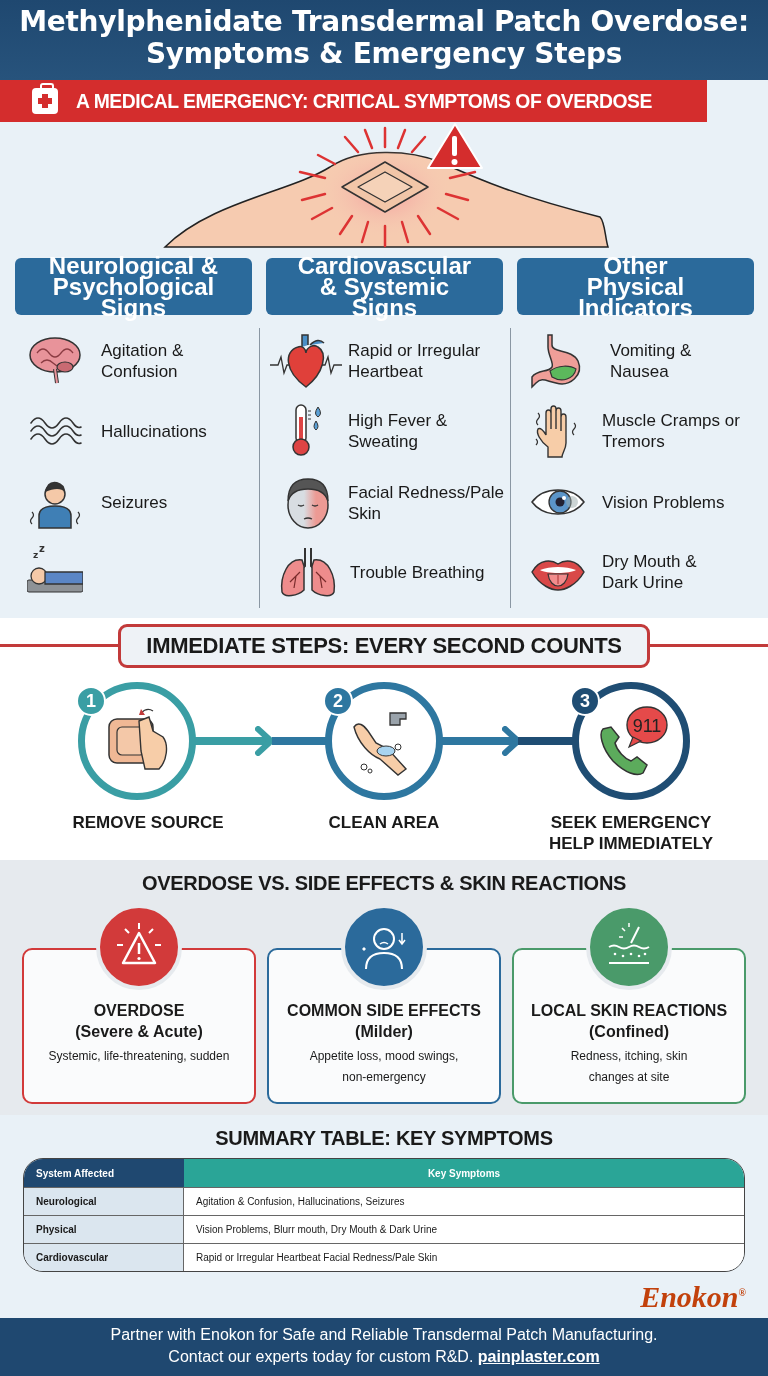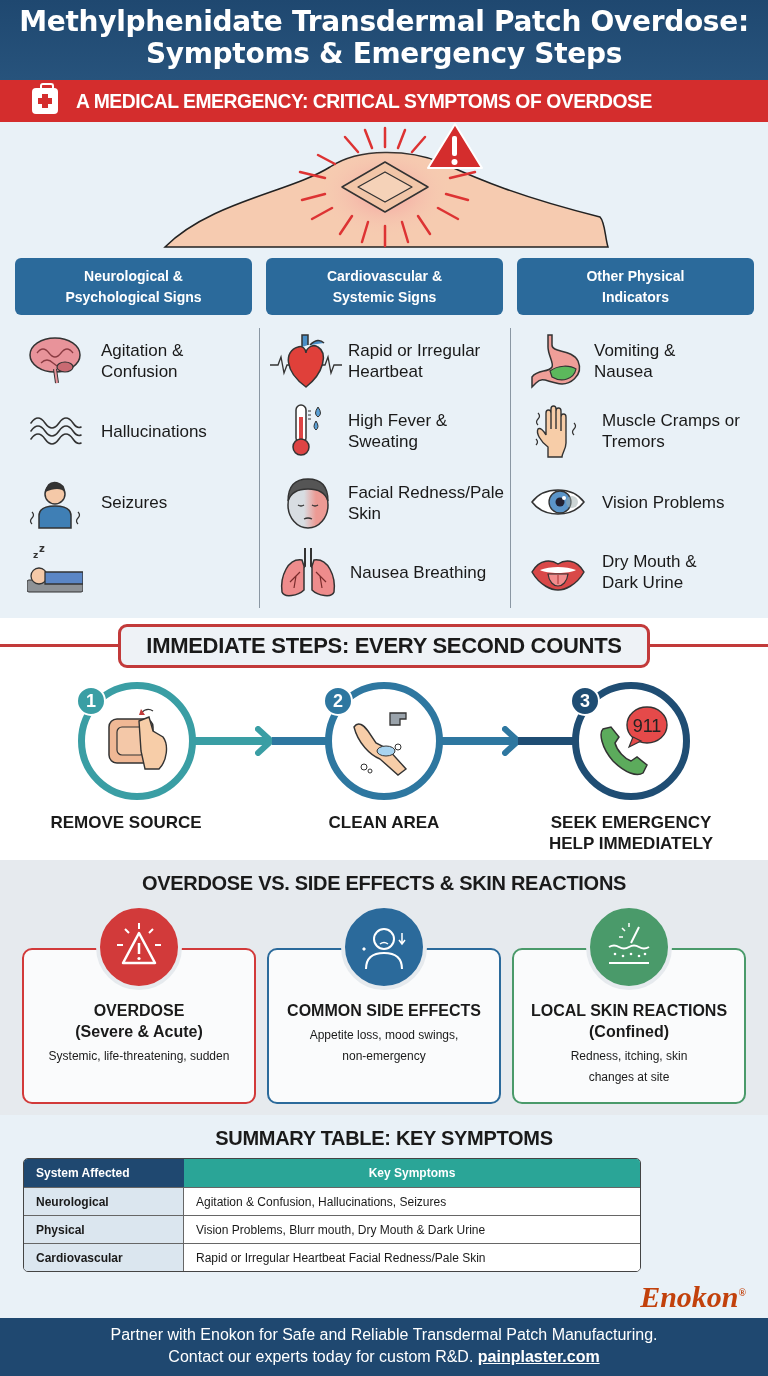--- a/index.html
+++ b/index.html
@@ -1,45 +1,45 @@
 <!DOCTYPE html>
 <html><head>
 <meta charset="utf-8">
 <style>
 *{box-sizing:border-box;margin:0;padding:0;}
 body{width:768px;height:1376px;overflow:hidden;font-family:"Liberation Sans",sans-serif;background:#e9f1f7;color:#1a1a1a;position:relative;}
 .header{position:absolute;left:0;top:0;width:768px;height:80px;background:linear-gradient(#1f4870,#27537c);color:#fff;text-align:center;padding-top:6px;}
 .header h1{font-family:"DejaVu Sans",sans-serif;font-size:28px;font-weight:bold;line-height:32px;letter-spacing:-0.3px;}
-.banner{position:absolute;left:0;top:80px;width:768px;height:42px;background:#d42d2d;color:#fff;display:flex;align-items:center;padding-left:32px;}
+.banner{position:absolute;left:0;top:80px;width:707px;height:42px;background:#d42d2d;color:#fff;display:flex;align-items:center;padding-left:32px;}
 .banner .kit{width:26px;height:26px;background:#fff;border-radius:4px;position:relative;margin-right:18px;}
 .banner .kit:before{content:"";position:absolute;left:8px;top:-5px;width:10px;height:6px;border:2px solid #fff;border-bottom:none;border-radius:3px 3px 0 0;}
 .banner .kit .c1{position:absolute;left:10px;top:6px;width:6px;height:14px;background:#d42d2d;}
 .banner .kit .c2{position:absolute;left:6px;top:10px;width:14px;height:6px;background:#d42d2d;}
 .banner span{font-size:21px;font-weight:bold;letter-spacing:-0.5px;transform:scaleX(0.92);transform-origin:left;display:inline-block;white-space:nowrap;}
 .hero{position:absolute;left:0;top:122px;width:768px;height:130px;}
-.cat{position:absolute;top:258px;height:57px;background:#2b6a9b;border-radius:6px;color:#fff;text-align:center;font-weight:bold;font-size:14px;line-height:21px;display:flex;align-items:center;justify-content:center;}
+.cat{position:absolute;top:258px;height:57px;background:#2b6a9b;border-radius:6px;color:#fff;text-align:center;font-weight:bold;font-size:24px;line-height:21px;display:flex;align-items:center;justify-content:center;}
 .vsep{position:absolute;top:328px;width:1px;height:280px;background:#8a97a3;}
 .item{position:absolute;display:flex;align-items:center;}
 .item .ic{width:56px;height:56px;display:flex;align-items:center;justify-content:center;}
 .item .tx{font-size:17px;line-height:21px;margin-left:18px;}
 .steps-bg{position:absolute;left:0;top:618px;width:768px;height:242px;background:#fff;}
 .steps-line{position:absolute;left:0;top:644px;width:768px;height:3px;background:#c23a3a;}
 .steps-title{position:absolute;left:118px;top:624px;width:532px;height:44px;border:3px solid #c23a3a;border-radius:9px;background:#eef2f6;font-weight:bold;font-size:22px;display:flex;align-items:center;justify-content:center;letter-spacing:-0.3px;}
 .stepcircle{position:absolute;width:118px;height:118px;border-radius:50%;background:#fff;}
 .stepnum{position:absolute;width:30px;height:30px;border-radius:50%;color:#fff;font-weight:bold;font-size:18px;display:flex;align-items:center;justify-content:center;border:2px solid #fff;}
 .steplabel{position:absolute;font-weight:bold;font-size:17px;text-align:center;line-height:21px;}
 .connector{position:absolute;height:8px;}
 .cmp-bg{position:absolute;left:0;top:860px;width:768px;height:255px;background:#e6eaee;}
 .cmp-title{position:absolute;left:0;top:872px;width:768px;text-align:center;font-weight:bold;font-size:20px;letter-spacing:-0.3px;}
 .card{position:absolute;top:948px;width:234px;height:156px;border-radius:10px;background:#fafbfc;border:2px solid;text-align:center;padding-top:50px;}
 .card .t1{font-weight:bold;font-size:16px;line-height:21px;}
 .card .t2{font-size:12px;line-height:21px;margin-top:4px;}
 .badge{position:absolute;top:904px;width:86px;height:86px;border-radius:50%;border:4px solid #e6eaee;display:flex;align-items:center;justify-content:center;}
 .sum-title{position:absolute;left:0;top:1127px;width:768px;text-align:center;font-weight:bold;font-size:20px;letter-spacing:-0.3px;}
-table{position:absolute;left:23px;top:1158px;width:618px;border-collapse:separate;border-spacing:0;border:1.5px solid #444;border-radius:5px;overflow:hidden;font-size:12px;}
+table{position:absolute;left:23px;top:1158px;width:722px;border-collapse:separate;border-spacing:0;border:1.5px solid #444;border-radius:20px;overflow:hidden;font-size:10px;}
 th{height:28px;color:#fff;font-weight:bold;}
 th.a{background:#1f4870;width:160px;text-align:left;padding-left:12px;}
 th.b{background:#2aa597;}
 td{height:28px;border-top:1px solid #666;padding-left:12px;background:#fff;}
 td.a{background:#dbe6ef;font-weight:bold;border-right:1px solid #666;}
 .logo{position:absolute;right:22px;top:1280px;font-family:"Liberation Serif",serif;font-style:italic;font-weight:bold;font-size:30px;color:#c2410c;}
 .logo sup{font-size:10px;font-style:normal;}
 .footer{position:absolute;left:0;top:1318px;width:768px;height:58px;background:#1f4870;color:#fff;text-align:center;font-size:16px;line-height:22px;padding-top:6px;}
 .footer a{color:#fff;font-weight:bold;text-decoration:underline;}
 </style>
@@ -197,31 +197,31 @@
 </div>
 <div class="item" style="left:276px;top:544px;">
   <div class="ic" style="width:64px;">
     <svg width="60" height="56" viewBox="0 0 60 56">
         <path d="M27,4 L27,22 L18,30 M33,4 L33,22 L42,30" fill="none" stroke="#333" stroke-width="2"></path>
         <path d="M24,16 C10,14 2,32 4,48 C6,54 20,52 26,46 L26,22 Z" fill="#ee8c8c" stroke="#333" stroke-width="1.5"></path>
         <path d="M36,16 C50,14 58,32 56,48 C54,54 40,52 34,46 L34,22 Z" fill="#ee8c8c" stroke="#333" stroke-width="1.5"></path>
         <path d="M22,28 L12,38 M18,32 L16,44 M38,28 L48,38 M42,32 L44,44" stroke="#7a2c2c" stroke-width="1.2"></path>
       </svg>
   </div>
-  <div class="tx" style="margin-left:10px;">Nausea Breathing</div>
+  <div class="tx" style="margin-left:10px;">Trouble Breathing</div>
 </div>
 
 <div class="item" style="left:530px;top:333px;">
   <div class="ic">
     <svg width="56" height="56" viewBox="0 0 56 56">
         <path d="M22,2 L22,12 C22,20 42,16 48,28 C54,42 40,54 26,50 C16,48 12,44 6,50 L2,54 L2,44 C8,36 18,40 22,34 C24,30 18,22 18,14 L18,2 Z" fill="#ef9e98" stroke="#333" stroke-width="1.5"></path>
         <path d="M20,38 C28,32 40,32 46,36 C44,46 32,50 22,44 Z" fill="#5cb85c" stroke="#333" stroke-width="1.2"></path>
       </svg>
   </div>
-  <div class="tx" style="width:110px;margin-left:8px;">Vomiting &amp; Nausea</div>
+  <div class="tx" style="width:110px;margin-left:24px;">Vomiting &amp; Nausea</div>
 </div>
 <div class="item" style="left:530px;top:403px;">
   <div class="ic">
     <svg width="56" height="56" viewBox="0 0 56 56">
         <path d="M18,54 L18,44 C10,38 6,30 8,26 C10,24 14,28 16,32 L16,10 C16,6 21,6 21,10 L21,26 L21,6 C21,2 26,2 26,6 L26,26 L26,8 C26,4 31,4 31,8 L31,28 L31,14 C31,10 36,10 36,14 L36,40 C36,46 32,50 32,54 Z" fill="#f7cda8" stroke="#333" stroke-width="1.4"></path>
         <path d="M8,10 q3,3 0,6 q-3,3 0,6 M44,20 q3,3 0,6 q-3,3 0,6 M6,36 q3,3 0,6" fill="none" stroke="#333" stroke-width="1.2"></path>
       </svg>
   </div>
   <div class="tx" style="width:140px;margin-left:16px;">Muscle Cramps or Tremors</div>
 </div>
@@ -267,21 +267,21 @@
 <div class="stepcircle" style="left:78px;top:682px;border:7px solid #3a9ea4;">
   <svg style="position:absolute;left:20px;top:18px;" width="70" height="70" viewBox="0 0 70 70">
       <rect x="4" y="12" width="44" height="44" rx="8" fill="#f0b895" stroke="#333" stroke-width="1.5"></rect>
       <rect x="12" y="20" width="28" height="28" rx="5" fill="#f4c8a8" stroke="#333" stroke-width="1.2"></rect>
       <path d="M34,14 L44,10 L48,24 L58,30 C64,38 62,54 54,62 L40,62 L36,44 Z" fill="#f7cda8" stroke="#333" stroke-width="1.4"></path>
       <path d="M48,4 q-6,-4 -12,2" fill="none" stroke="#333" stroke-width="1.3"></path>
       <path d="M36,2 L34,8 L40,8" fill="#c23a3a"></path>
     </svg>
 </div>
 <div class="stepnum" style="left:76px;top:686px;background:#3a9ea4;">1</div>
-<div class="steplabel" style="left:29px;top:812px;width:194px;">REMOVE SOURCE</div>
+<div class="steplabel" style="left:51px;top:812px;width:194px;">REMOVE SOURCE</div>
 
 <div class="stepcircle" style="left:325px;top:682px;border:7px solid #2e77a0;">
   <svg style="position:absolute;left:18px;top:18px;" width="72" height="72" viewBox="0 0 72 72">
       <path d="M40,6 L56,6 L56,12 L50,12 L50,18 L40,18 Z" fill="#9aa3ab" stroke="#333" stroke-width="1.3"></path>
       <path d="M4,20 C8,14 14,18 18,24 L26,36 L38,42 L56,62 L48,68 L30,52 C20,48 8,36 4,20 Z" fill="#f7cda8" stroke="#333" stroke-width="1.4"></path>
       <ellipse cx="36" cy="44" rx="9" ry="5" fill="#a8d4f0" stroke="#333" stroke-width="1"></ellipse>
       <circle cx="48" cy="40" r="3" fill="#fff" stroke="#333"></circle>
       <circle cx="14" cy="60" r="3" fill="#fff" stroke="#333"></circle>
       <circle cx="20" cy="64" r="2" fill="#fff" stroke="#333"></circle>
     </svg>
@@ -303,20 +303,21 @@
 <div class="cmp-bg"></div>
 <div class="cmp-title">OVERDOSE VS. SIDE EFFECTS &amp; SKIN REACTIONS</div>
 
 <div class="card" style="left:22px;border-color:#d23a3a;">
   <div class="t1">OVERDOSE</div>
   <div class="t1">(Severe &amp; Acute)</div>
   <div class="t2" style="padding:0 10px;">Systemic, life-threatening, sudden</div>
 </div>
 <div class="card" style="left:267px;border-color:#2b6a9b;">
   <div class="t1">COMMON SIDE EFFECTS</div>
+  <div class="t1">(Milder)</div>
   <div class="t2" style="padding:0 30px;">Appetite loss, mood swings, non-emergency</div>
 </div>
 <div class="card" style="left:512px;border-color:#4a9a6a;">
   <div class="t1">LOCAL SKIN REACTIONS</div>
   <div class="t1">(Confined)</div>
   <div class="t2" style="padding:0 40px;">Redness, itching, skin changes at site</div>
 </div>
 
 <div class="badge" style="left:96px;background:#d23a3a;">
   <svg width="56" height="56" viewBox="0 0 56 56">

